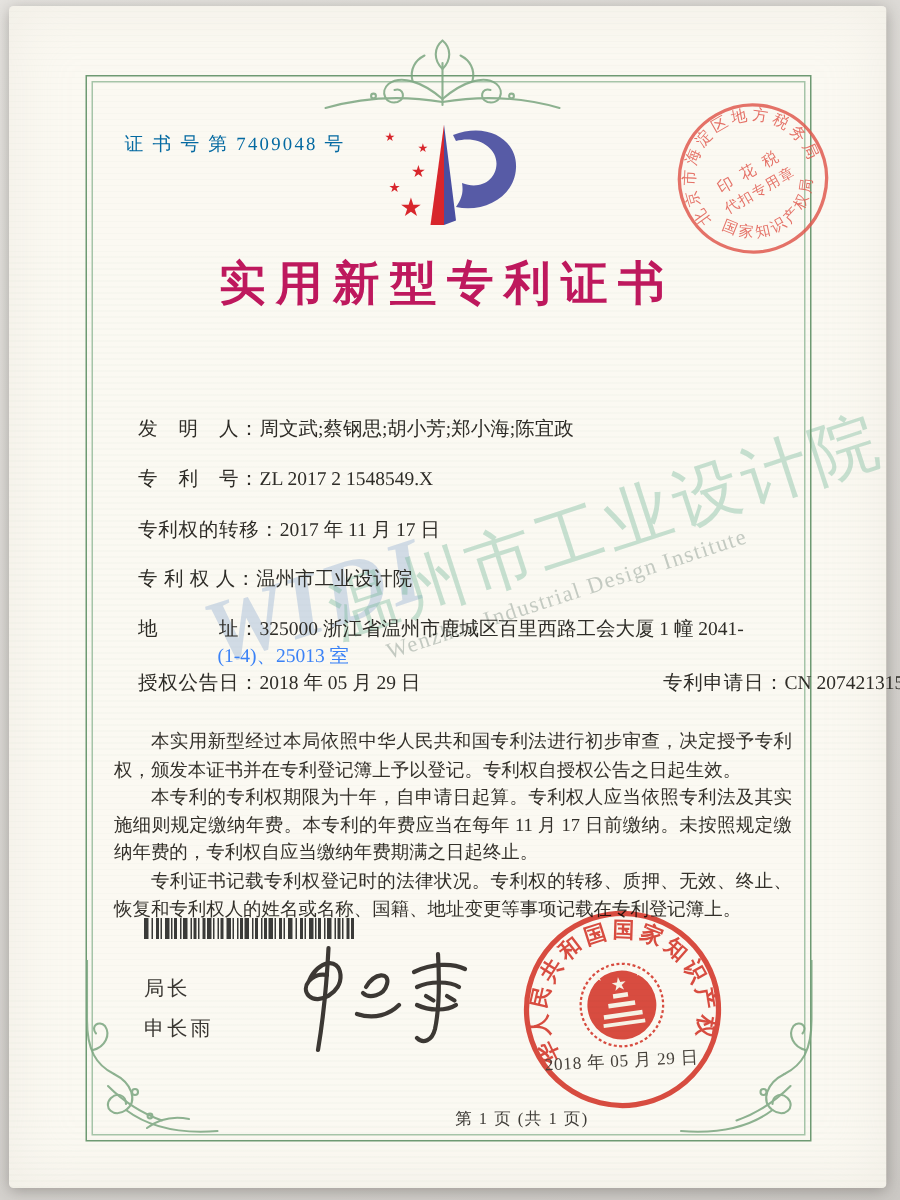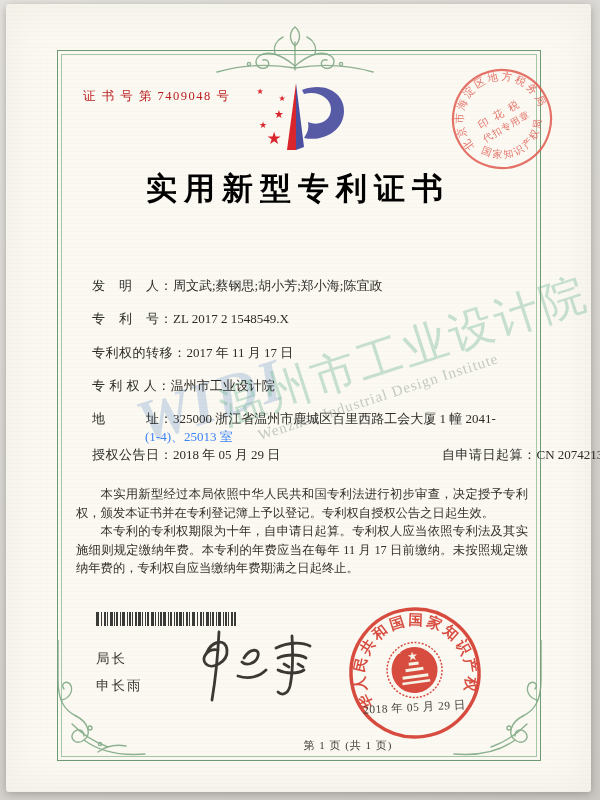--- a/index.html
+++ b/index.html
@@ -21,26 +21,26 @@
   .frame-outer{
     position:absolute;left:57px;top:50px;width:482px;height:709px;
     border:1.3px solid #6e9a73;z-index:2;pointer-events:none;
   }
   .frame-inner{
     position:absolute;left:61px;top:54px;width:474px;height:701px;
     border:1px solid #a5c4a8;z-index:2;pointer-events:none;
   }
   .cert-no{
     position:absolute;left:83px;top:88px;z-index:3;
-    font-size:12.5px;letter-spacing:1.5px;color:#b91c1c;
+    font-size:12.5px;letter-spacing:1.5px;color:#0369a1;
   }
   .title{
     position:absolute;left:57px;top:168px;width:482px;margin:0;z-index:3;
     text-align:center;font-size:31px;font-weight:bold;letter-spacing:7px;
-    color:#000000;
+    color:#be185d;
   }
   .row{position:absolute;left:92px;z-index:3;font-size:13px;color:#2e2c27;white-space:nowrap;}
   .row .lbl{letter-spacing:0.5px;}
   .addr2{position:absolute;left:145px;z-index:3;font-size:13px;color:#3b82f6;}
   .grant-no{position:absolute;left:350px;top:0;}
   .paras{
     position:absolute;left:76px;top:485px;width:452px;z-index:3;
     font-size:12.3px;line-height:18.6px;color:#33302a;text-align:justify;
   }
   .paras p{margin:0;text-indent:2em;}
@@ -170,26 +170,27 @@
   </div>
   <div class="row" style="top:377px">
     <span class="lbl">专 利 权 人：</span><span>温州市工业设计院</span>
   </div>
   <div class="row" style="top:410px">
     <span class="lbl">地　　　址：</span><span>325000 浙江省温州市鹿城区百里西路工会大厦 1 幢 2041-</span>
   </div>
   <div class="addr2" style="top:428px">(1-4)、25013 室</div>
   <div class="row" style="top:446px">
     <span class="lbl">授权公告日：</span><span>2018 年 05 月 29 日</span>
-    <span class="grant-no"><span class="lbl">自申请日起算：</span><span>CN 207421315 U</span></span>
+    <span class="grant-no"><span class="lbl">专利申请日：</span><span>CN 207421315 U</span></span>
   </div>
 
   <div class="paras">
     <p>本实用新型经过本局依照中华人民共和国专利法进行初步审查，决定授予专利权，颁发本证书并在专利登记簿上予以登记。专利权自授权公告之日起生效。</p>
     <p>本专利的专利权期限为十年，自申请日起算。专利权人应当依照专利法及其实施细则规定缴纳年费。本专利的年费应当在每年 11 月 17 日前缴纳。未按照规定缴纳年费的，专利权自应当缴纳年费期满之日起终止。</p>
+    <p>专利证书记载专利权登记时的法律状况。专利权的转移、质押、无效、终止、恢复和专利权人的姓名或名称、国籍、地址变更等事项记载在专利登记簿上。</p>
   </div>
 
   <svg class="barcode" width="140" height="14" viewBox="0 0 140 14">
     <path d="M0,7 H140" stroke="#3a3a38" stroke-width="14" stroke-dasharray="3,2,1,2,2,1,1,2,3,1,1,1,2,2,1,1,3,2,1,1,2,1,1,2,2,1,3,1,1,2,1,1,2,2,3,1,1,2,1,1,2,1,3,2,1,1,2,2,1,1,2,1,3,1,1,2,2,1,1,2"></path>
   </svg>
 
   <div class="signer" style="top:650px">局长</div>
   <div class="signer" style="top:677px">申长雨</div>
 
   <svg class="signature" width="150" height="85" viewBox="0 0 150 85">

